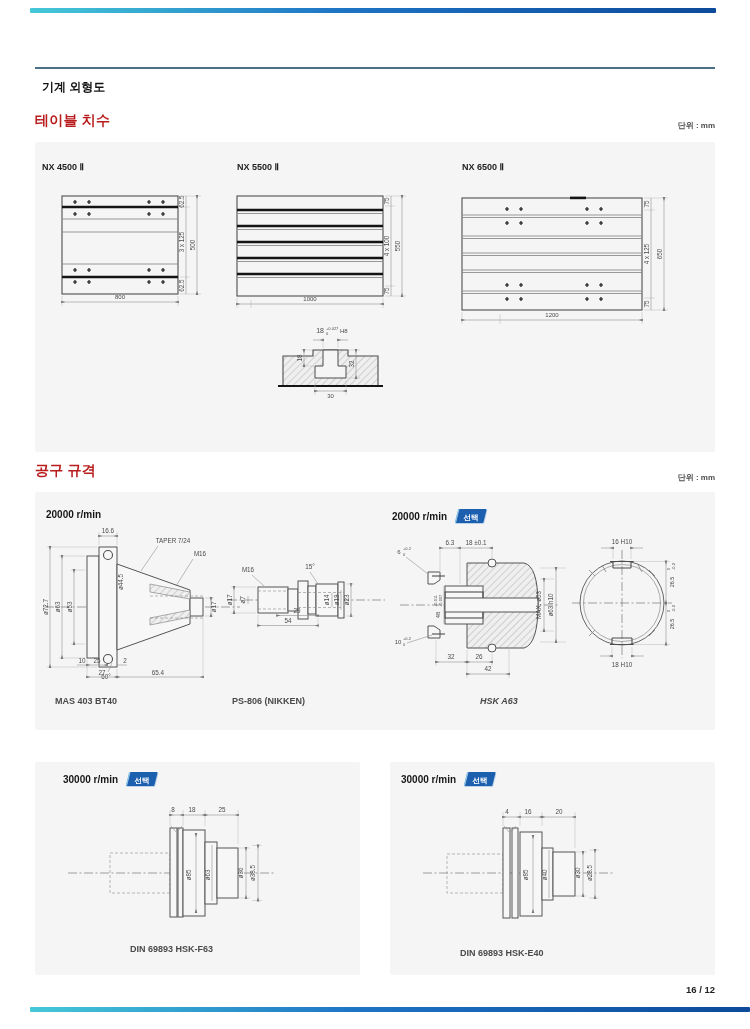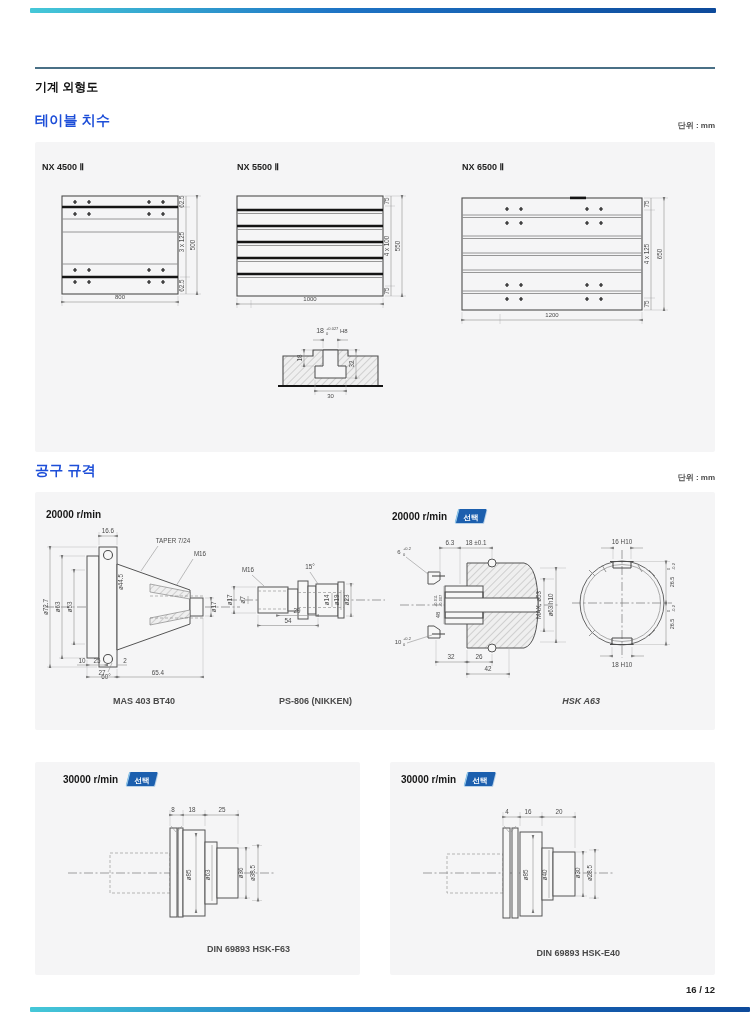--- a/index.html
+++ b/index.html
@@ -2,29 +2,29 @@
 <html><head>
 <meta charset="utf-8">
 <style>
   html,body{margin:0;padding:0;background:#ffffff;}
   .page{position:relative;width:750px;height:1029px;background:#fff;overflow:hidden;
         font-family:"Liberation Sans",sans-serif;color:#1a1a1a;}
   .gradbar{position:absolute;height:5px;border-radius:1px;
            background:linear-gradient(90deg,#45c8d8 0%,#1e74c5 45%,#0d4a9b 100%);}
   .divider{position:absolute;height:2px;background:#4a7086;}
   .h-main{position:absolute;font-size:12px;font-weight:bold;color:#111;}
-  .h-blue{position:absolute;font-size:14px;font-weight:bold;color:#1d4ed8;letter-spacing:0.2px;}
+  .h-blue{position:absolute;font-size:14px;font-weight:bold;color:#b91c1c;letter-spacing:0.2px;}
   .unit{position:absolute;font-size:8px;color:#4a4a4a;text-align:right;width:90px;font-weight:bold;}
   .panel{position:absolute;background:#f5f5f6;border-radius:2px;}
   .model-label{position:absolute;font-size:9px;font-weight:bold;color:#222;}
   .rpm-row{position:absolute;display:flex;align-items:center;font-size:10px;font-weight:bold;color:#161616;}
   .badge{display:inline-block;transform:skewX(-14deg);background:#1c5fae;border-left:2px solid #8fc3e6;
          padding:1.5px 6px;margin-left:9px;border-radius:1px;box-shadow:1px 1px 0 #b9d2e8;}
   .badge-inner{display:inline-block;transform:skewX(14deg);color:#fff;font-size:7.5px;font-weight:bold;line-height:1.1;}
-  .caption{position:absolute;font-size:9px;font-weight:bold;color:#4a4a4a;text-align:right;}
+  .caption{position:absolute;font-size:9px;font-weight:bold;color:#4a4a4a;text-align:left;}
   .pagenum{position:absolute;font-size:9.5px;font-weight:bold;color:#222;text-align:right;}
   svg{position:absolute;overflow:visible;}
   svg text{font-family:"Liberation Sans",sans-serif;font-size:6.3px;fill:#4c4c4c;}
   text.t7{font-size:7px;} text.t6{font-size:6px;} text.t55{font-size:5.5px;} text.t4{font-size:4px;}
   .ol{fill:none;stroke:#4d4d4d;stroke-width:1.1;}
   .olf{fill:#f5f5f6;stroke:#4d4d4d;stroke-width:1;}
   .olw{fill:#f7f7f7;stroke:#555;stroke-width:1;}
   .dim{stroke:#909090;stroke-width:0.6;fill:none;}
   .ext{stroke:#b8b8b8;stroke-width:0.5;fill:none;}
   .cl{stroke:#787878;stroke-width:0.7;fill:none;stroke-dasharray:9 2.5 2 2.5;}
@@ -47,21 +47,21 @@
       </pattern>
       <marker id="ar" markerWidth="8" markerHeight="8" refX="6" refY="4" orient="auto-start-reverse">
         <path d="M0.5,4 L7.5,1.8 L7.5,6.2 Z" fill="#777"></path>
       </marker>
     </defs>
   </svg>
 
   <div class="gradbar" style="left:30px;top:8px;width:686px;"></div>
   <div class="divider" style="left:35px;top:67px;width:680px;"></div>
 
-  <div class="h-main" style="left:35px;top:79px;">기계 외형도</div>
+  <div class="h-main" style="left:42px;top:79px;">기계 외형도</div>
 
   <div class="h-blue" style="left:35px;top:112px;">테이블 치수</div>
   <div class="unit" style="left:625px;top:120px;">단위 : mm</div>
 
   <div class="panel" style="left:35px;top:142px;width:680px;height:310px;"></div>
 
   <div class="model-label" style="left:42px;top:162px;">NX 4500 Ⅱ</div>
   <div class="model-label" style="left:237px;top:162px;">NX 5500 Ⅱ</div>
   <div class="model-label" style="left:462px;top:162px;">NX 6500 Ⅱ</div>
 

